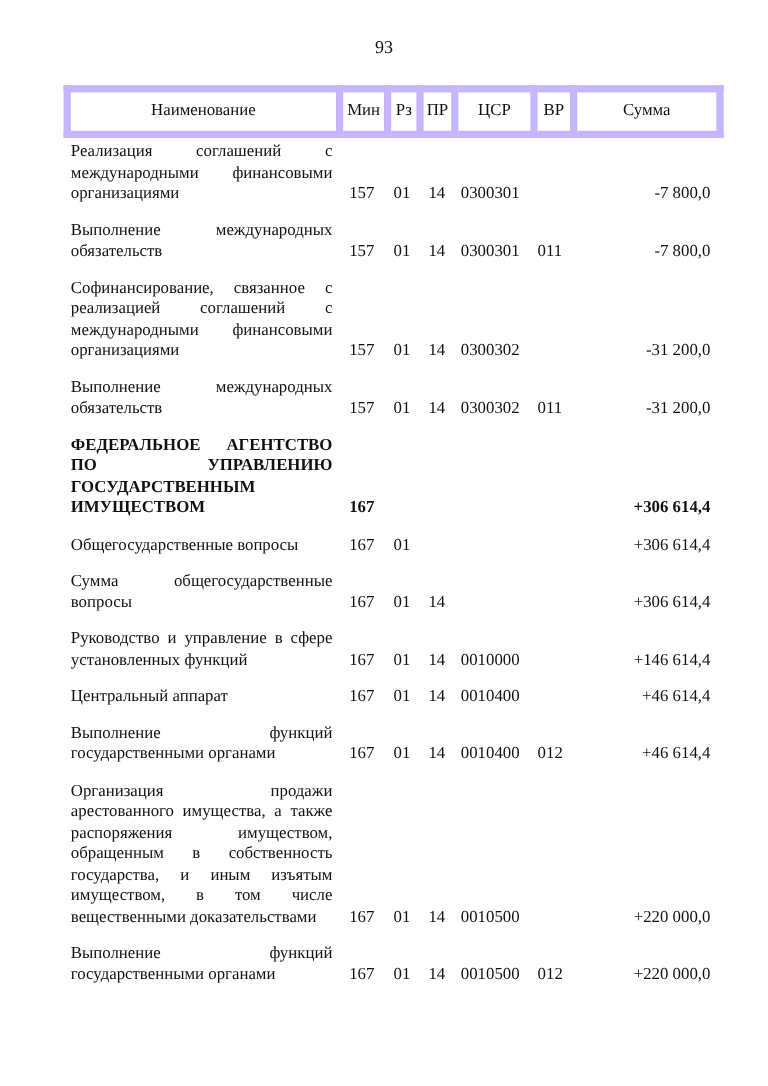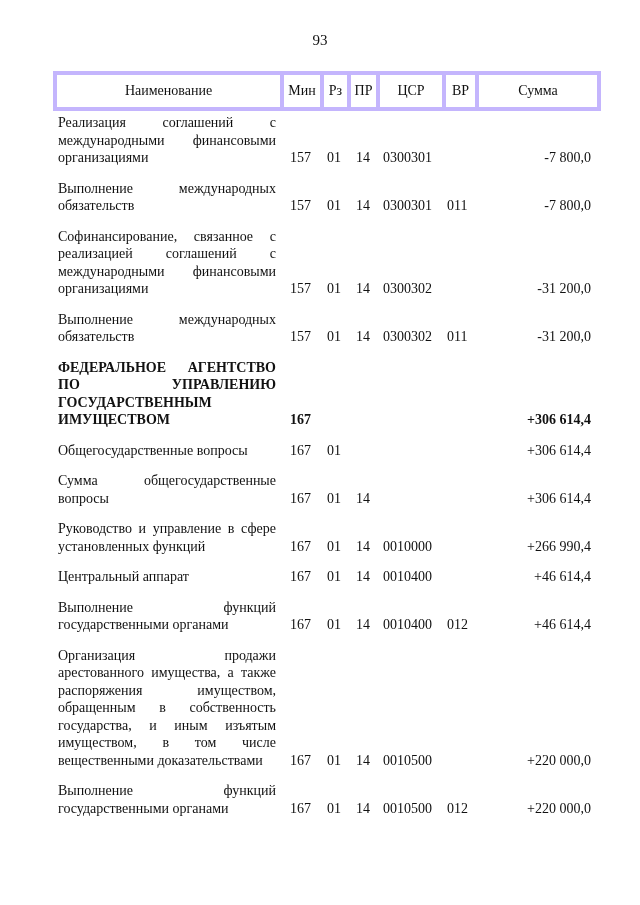--- a/index.html
+++ b/index.html
@@ -35,21 +35,21 @@
   }
   table.budget col.c-name { width: 227px; }
   table.budget col.c-min { width: 40px; }
   table.budget col.c-rz { width: 27px; }
   table.budget col.c-pr { width: 29px; }
   table.budget col.c-csr { width: 66px; }
   table.budget col.c-vr { width: 33px; }
   table.budget col.c-sum { width: 122px; }
 
   thead th {
-    border: 4px solid #c4b5fd;
+    border: 6px solid #c4b5fd;
     font-weight: normal;
     height: 32px;
     padding: 0;
     text-align: center;
     vertical-align: middle;
   }
   tbody td {
     padding: 0;
     vertical-align: bottom;
   }
@@ -202,21 +202,21 @@
       <tr class="spacer">
         <td colspan="7"></td>
       </tr>
       <tr>
         <td class="name">Руководство и управление в сфере установленных функций</td>
         <td class="code min">167</td>
         <td class="code rz">01</td>
         <td class="code pr">14</td>
         <td class="code csr">0010000</td>
         <td class="code vr"></td>
-        <td class="sum">+266 990,4</td>
+        <td class="sum">+146 614,4</td>
       </tr>
       <tr class="spacer">
         <td colspan="7"></td>
       </tr>
       <tr>
         <td class="name">Центральный аппарат</td>
         <td class="code min">167</td>
         <td class="code rz">01</td>
         <td class="code pr">14</td>
         <td class="code csr">0010400</td>

